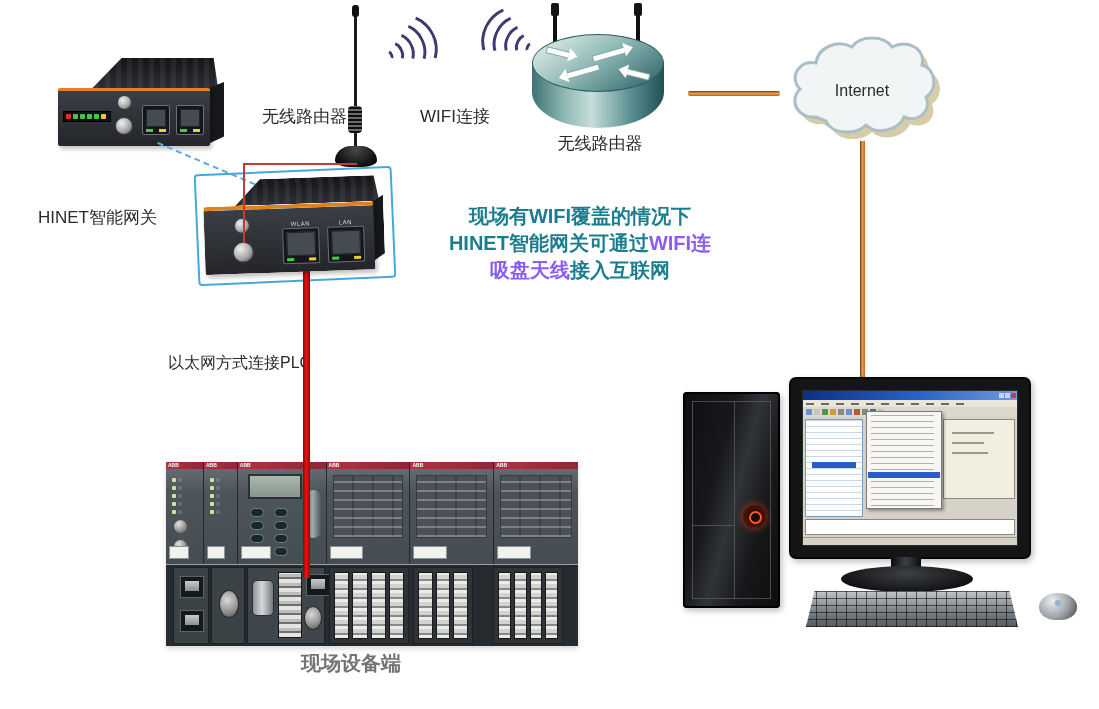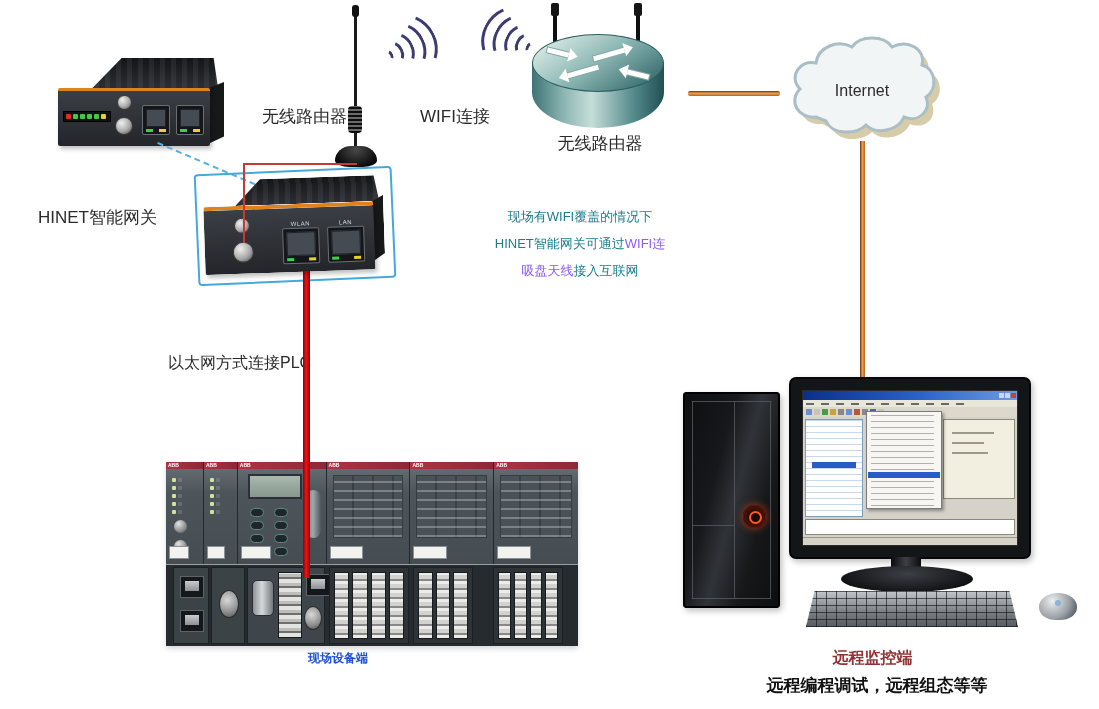--- a/index.html
+++ b/index.html
@@ -8,25 +8,25 @@
   .abs { position:absolute; }
 
   
   .lbl { position:absolute; color:#2b2b2b; font-size:17px; white-space:nowrap; }
   #lbl-gateway   { left:38px;  top:206px; }
   #lbl-antenna   { left:262px; top:105px; }
   #lbl-wifi      { left:420px; top:105px; }
   #lbl-router    { left:534px; top:132px; width:132px; text-align:center; font-weight:normal; }
   #lbl-internet  { left:792px; top:82px;  width:140px; text-align:center; font-size:16px; }
   #lbl-ethernet  { left:168px; top:353px; font-size:16px; }
-  #note { left:418px; top:203px; width:324px; text-align:center; font-weight:normal;
-          font-size:13px; line-height:27px; }
+  #note { left:418px; top:203px; width:324px; text-align:center; font-weight:bold;
+          font-size:20px; line-height:27px; }
   .t-teal { color:#1b7e8e; }
   .t-red  { color:#8b5cf6; }
-  #field-title  { left:238px; top:650px; width:200px; text-align:center; color:#1d4ed8; font-weight:bold; font-size:12px; }
+  #field-title  { left:251px; top:650px; width:200px; text-align:center; color:#737373; font-weight:bold; font-size:20px; }
   #field-sub    { left:245px; top:674px; width:200px; text-align:center; color:#111; font-weight:bold; font-size:17px; }
   #remote-title { left:745px; top:648px; width:255px; text-align:center; color:#8f3434; font-weight:bold; font-size:16px; }
   #remote-sub   { left:722px; top:674px; width:310px; text-align:center; color:#111; font-weight:bold; font-size:17px; }
 
   
   .gw { position:absolute; }
   .gw-topface { position:absolute; background:linear-gradient(180deg,#141517,#2c2e33);
     background-image:repeating-linear-gradient(90deg,rgba(255,255,255,.06) 0 5px,transparent 5px 11px),
                      linear-gradient(180deg,#141517,#2c2e33); }
   .gw-side { position:absolute; background:#17181a; }
@@ -475,16 +475,14 @@
       <div class="scr-status"></div>
     </div>
   </div>
   <div id="stand-neck" class="abs"></div>
   <div id="stand-base" class="abs"></div>
 
   <div id="keyboard" class="abs"></div>
   <div id="mouse" class="abs"></div>
 
   <div id="field-title" class="abs">现场设备端</div>
-  <div id="remote-title" class="abs">远程监控端</div>
-  <div id="remote-sub" class="abs">远程编程调试，远程组态等等</div>
 
 </div>
 
 </body></html>

